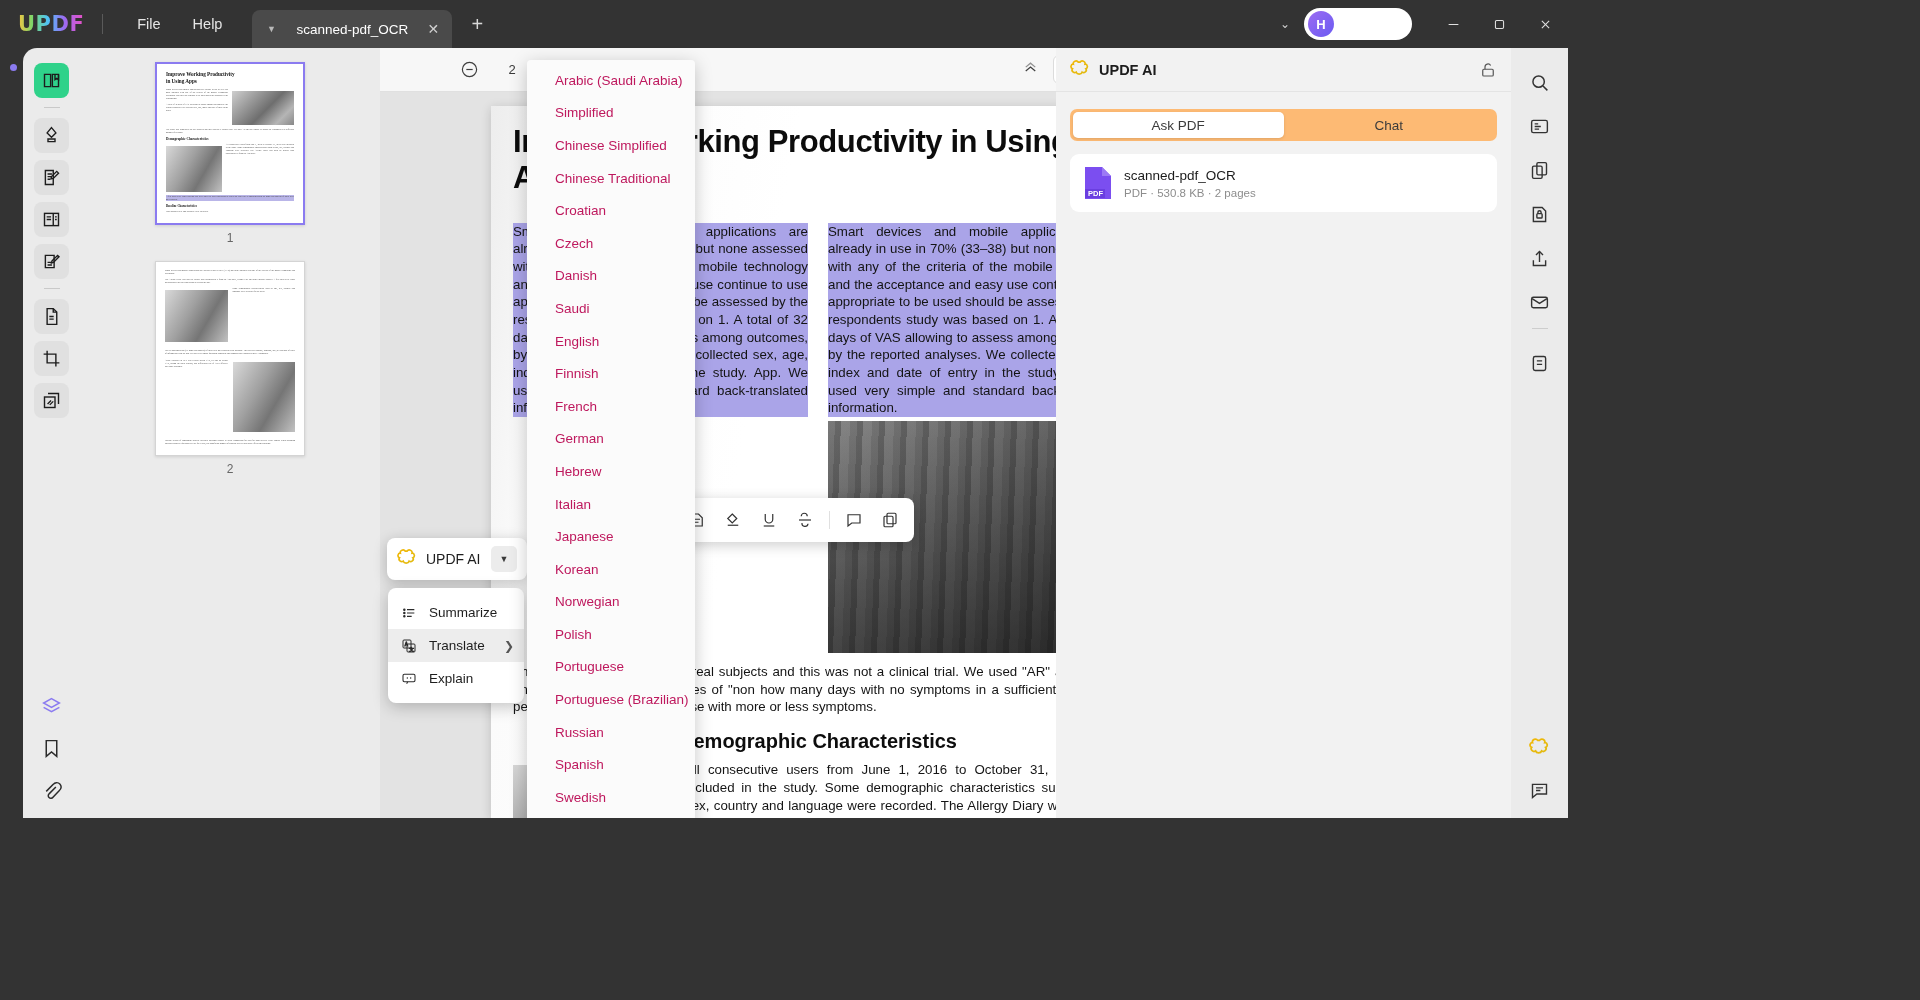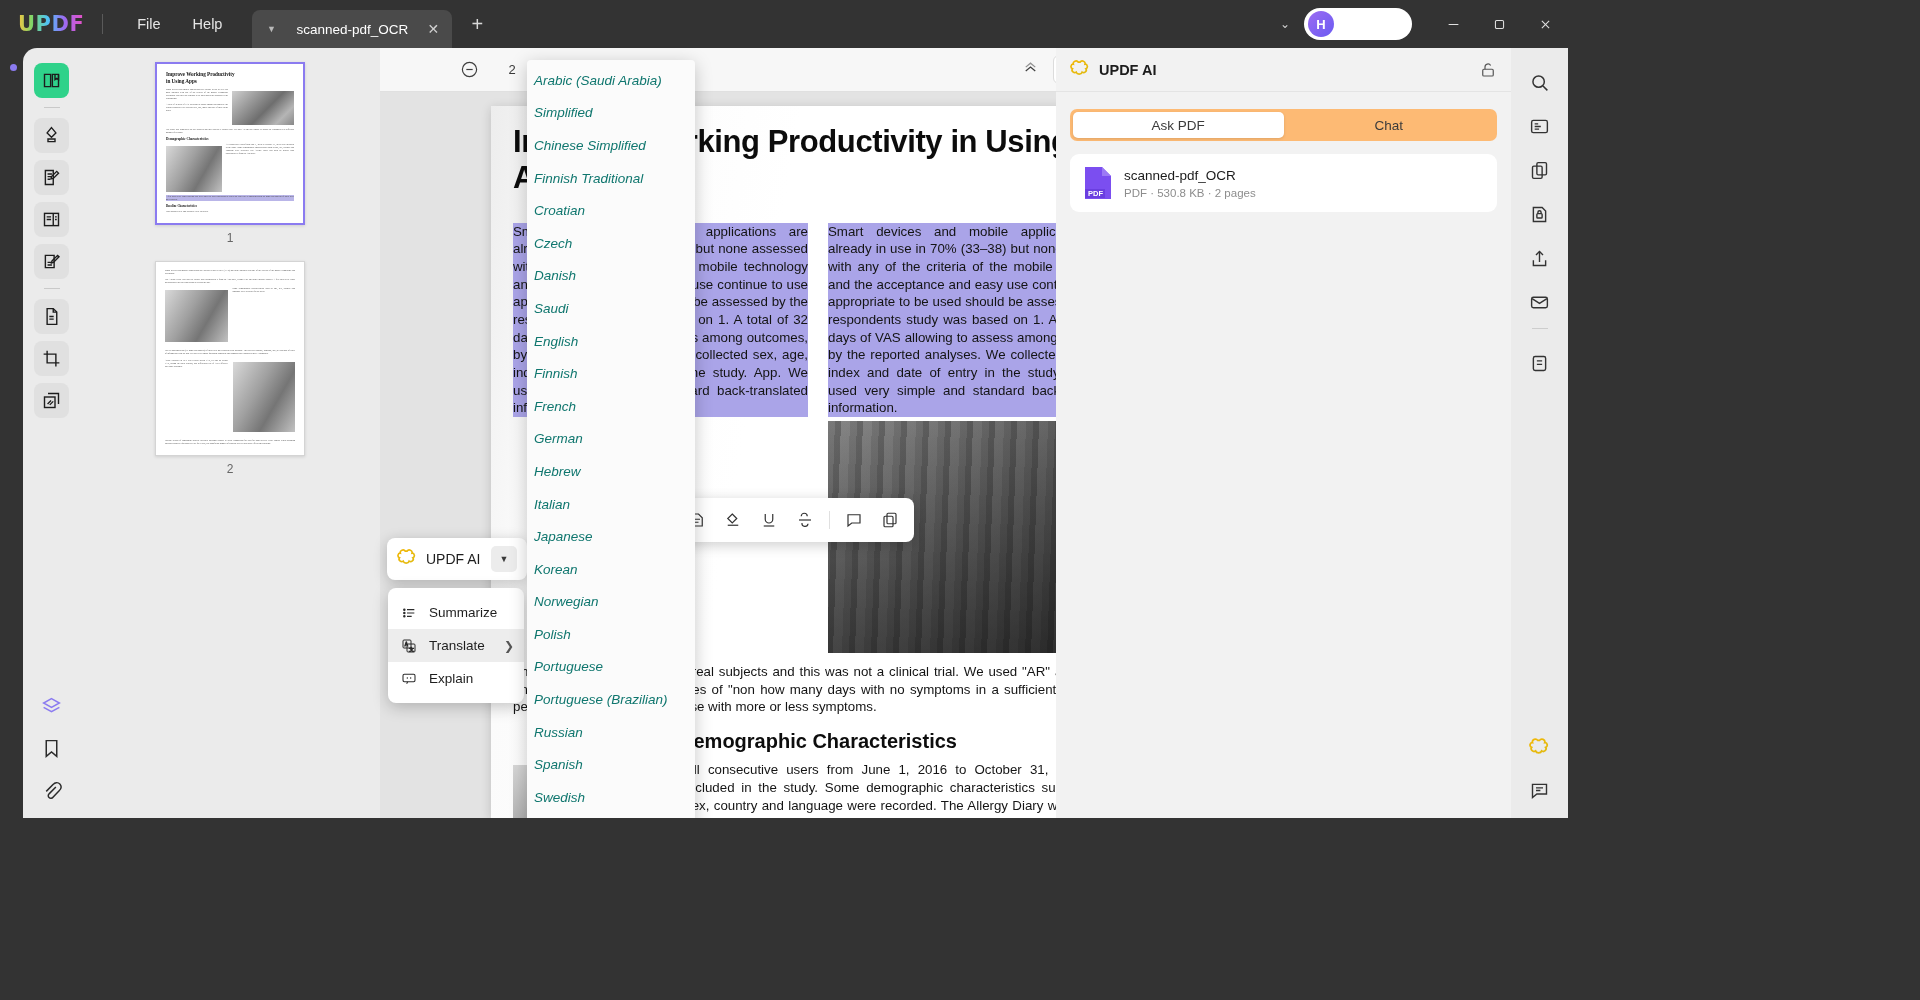--- a/index.html
+++ b/index.html
@@ -197,21 +197,21 @@
   .ctxitem.hi{background:#ededed;}
   .ctxitem .ci{width:22px;display:flex;align-items:center;justify-content:center;margin-right:9px;color:#2b2b2b;}
   .ctxitem .ci svg{width:16px;height:16px;}
   .ctxitem .arr{margin-left:auto;color:#555;font-size:12px;}
 
   .langmenu{
     position:absolute; left:527px; top:12px; width:168px; height:806px;
     background:#fbfbfb; box-shadow:0 4px 18px rgba(0,0,0,.22);
     border-radius:4px; overflow:hidden; z-index:60; padding-top:4px;
   }
-  .langitem{height:32.6px;display:flex;align-items:center;padding-left:7px;font-size:13.5px;color:#0f766e;cursor:pointer;white-space:nowrap;font-style:italic;}
+  .langitem{height:32.6px;display:flex;align-items:center;padding-left:28px;font-size:13.5px;color:#be185d;cursor:pointer;white-space:nowrap;}
 </style>
 </head>
 <body>
 
 <div class="app">
 
   <div class="titlebar">
     <div class="logo">UPDF</div>
     <div class="tb-sep"></div>
     <div class="tb-menu">File</div>
@@ -657,21 +657,21 @@
             </svg>
         </span>
         <span>Explain</span>
       </div>
     </div>
 
     <div class="langmenu">
       <div class="langitem">Arabic (Saudi Arabia)</div>
       <div class="langitem">Simplified</div>
       <div class="langitem">Chinese Simplified</div>
-      <div class="langitem">Finnish Traditional</div>
+      <div class="langitem">Chinese Traditional</div>
       <div class="langitem">Croatian</div>
       <div class="langitem">Czech</div>
       <div class="langitem">Danish</div>
       <div class="langitem">Saudi</div>
       <div class="langitem">English</div>
       <div class="langitem">Finnish</div>
       <div class="langitem">French</div>
       <div class="langitem">German</div>
       <div class="langitem">Hebrew</div>
       <div class="langitem">Italian</div>

